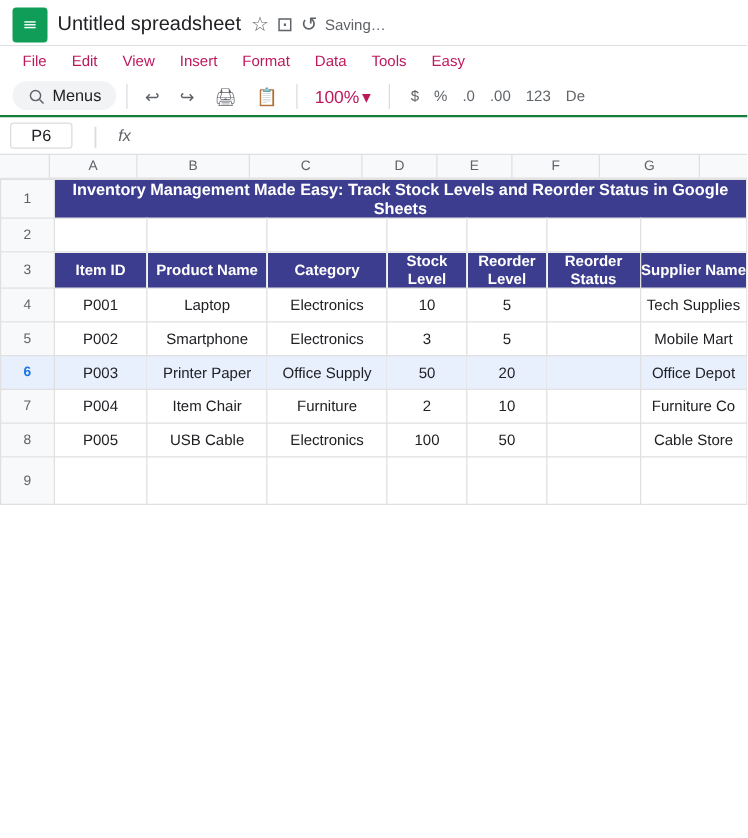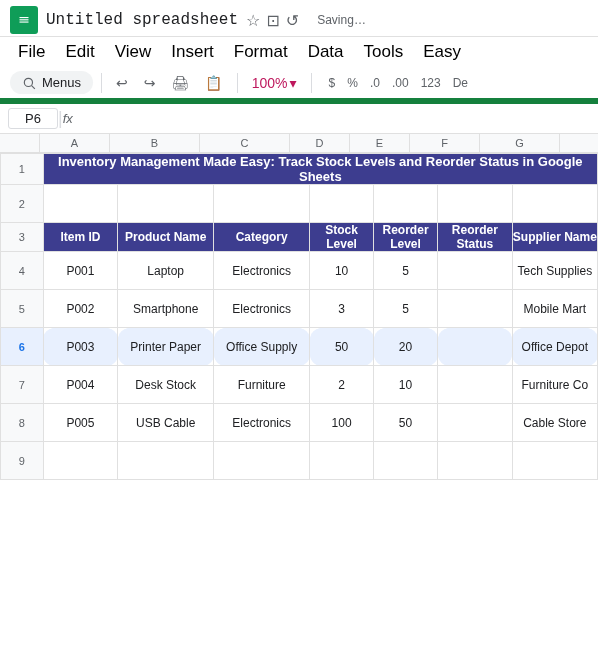--- a/index.html
+++ b/index.html
@@ -9,38 +9,38 @@
     .title-bar {
       display: flex; align-items: center; padding: 6px 10px 2px 10px;
       background: #fff; border-bottom: 1px solid #e0e0e0;
     }
     .app-logo {
       width: 28px; height: 28px; background: #0f9d58; border-radius: 3px;
       display: flex; align-items: center; justify-content: center;
       margin-right: 8px; flex-shrink: 0;
     }
     .app-logo svg { width: 18px; height: 18px; }
-    .title-text { font-size: 16px; font-weight: 500; color: #202124; margin-right: 8px; font-family: Liberation Mono, monospace; }
+    .title-text { font-size: 16px; font-weight: 500; color: #202124; margin-right: 8px; }
     .title-icons { display: flex; gap: 6px; align-items: center; color: #5f6368; font-size: 16px; }
-    .saving-text { font-size: 12px; color: #5f6368; margin-left: 12px; }
+    .saving-text { font-size: 12px; color: #5f6368; margin-left: 0; }
 
     
     .menu-bar {
       display: flex; align-items: center; padding: 2px 10px;
       background: #fff; gap: 4px;
     }
     .menu-item {
-      padding: 3px 8px; font-size: 17px; color: #000000;
+      padding: 3px 8px; font-size: 12px; color: #be185d;
       cursor: pointer; border-radius: 4px;
     }
 
     
     .toolbar {
       display: flex; align-items: center; padding: 4px 10px;
-      background: #fff; border-bottom: 6px solid #15803d; gap: 4px;
+      background: #fff; border-bottom: 2px solid #15803d; gap: 4px;
     }
     .toolbar-search {
       display: flex; align-items: center; background: #f1f3f4;
       border-radius: 20px; padding: 4px 12px; gap: 6px;
       font-size: 13px; color: #202124; min-width: 80px;
     }
     .toolbar-sep { width: 1px; height: 20px; background: #dadce0; margin: 0 4px; }
     .toolbar-btn {
       padding: 3px 6px; cursor: pointer; color: #5f6368;
       font-size: 14px; border-radius: 4px; display: flex; align-items: center;
@@ -51,21 +51,21 @@
     }
     .toolbar-format-btns { display: flex; align-items: center; gap: 2px; margin-left: 4px; }
     .fmt-btn {
       padding: 2px 5px; font-size: 12px; color: #5f6368;
       cursor: pointer; border-radius: 3px;
     }
 
     
     .formula-bar {
       display: flex; align-items: center; padding: 4px 8px;
-      border-bottom: 1px solid #e0e0e0; background: #fff; gap: 0;
+      border-bottom: 1px solid #e0e0e0; background: #fff; gap: 16px;
     }
     .cell-ref {
       font-size: 13px; color: #202124; min-width: 50px;
       border: 1px solid #dadce0; padding: 2px 6px; border-radius: 3px;
       text-align: center;
     }
     .fx-label { font-size: 13px; color: #5f6368; font-style: italic; }
 
     
     .sheet-container { width: 100%; overflow: hidden; }
@@ -91,23 +91,23 @@
       vertical-align: middle; overflow: hidden;
     }
     .row-num {
       width: 40px; min-width: 40px; text-align: center;
       font-size: 11px; color: #5f6368; background: #f8f9fa;
       padding: 4px 2px;
     }
     .row-num.selected { background: #e8f0fe; color: #1a73e8; font-weight: 600; }
     .cell {
       text-align: center; font-size: 12px; color: #202124;
-      padding: 4px 4px; height: 38px;
-    }
-    .cell.selected-row { background: #e8f0fe; border-radius: 12px; }
+      padding: 4px 4px; height: 27px;
+    }
+    .cell.selected-row { background: #e8f0fe; }
     .header-row-cell {
       background: #3d3d8f; color: #fff; font-weight: 700;
       text-align: center; font-size: 12px; padding: 6px 4px; margin-left: 40px;
     }
     .title-merged {
       background: #3d3d8f; color: #fff; font-weight: 700;
       text-align: center; font-size: 13px; padding: 10px 6px; margin-top: 15px;
     }
     .col-b-w { width: 70px; }
     .col-c-w { width: 90px; }
@@ -265,21 +265,21 @@
       <td class="cell selected-row">Printer Paper</td>
       <td class="cell selected-row">Office Supply</td>
       <td class="cell selected-row">50</td>
       <td class="cell selected-row">20</td>
       <td class="cell selected-row"></td>
       <td class="cell selected-row">Office Depot</td>
     </tr>
     <tr>
       <td class="row-num">7</td>
       <td class="cell">P004</td>
-      <td class="cell">Desk Stock</td>
+      <td class="cell">Item Chair</td>
       <td class="cell">Furniture</td>
       <td class="cell">2</td>
       <td class="cell">10</td>
       <td class="cell"></td>
       <td class="cell">Furniture Co</td>
     </tr>
     <tr>
       <td class="row-num">8</td>
       <td class="cell">P005</td>
       <td class="cell">USB Cable</td>

